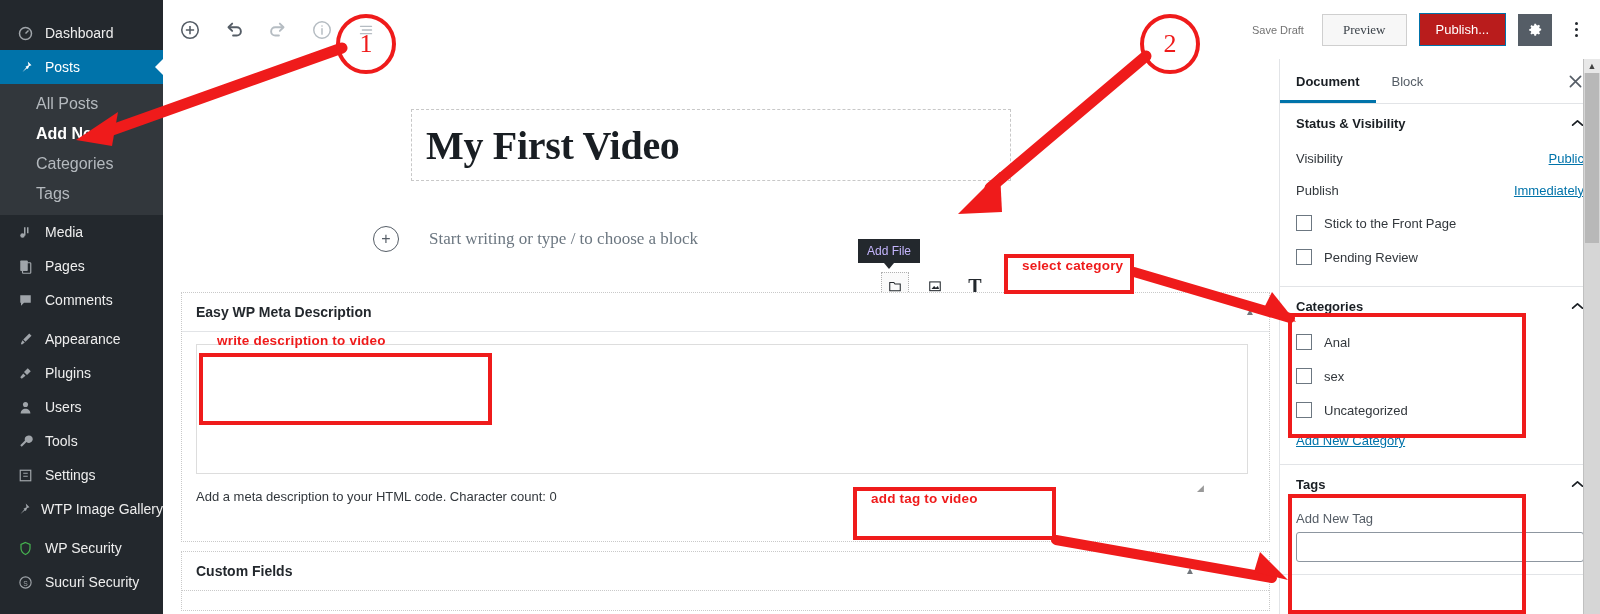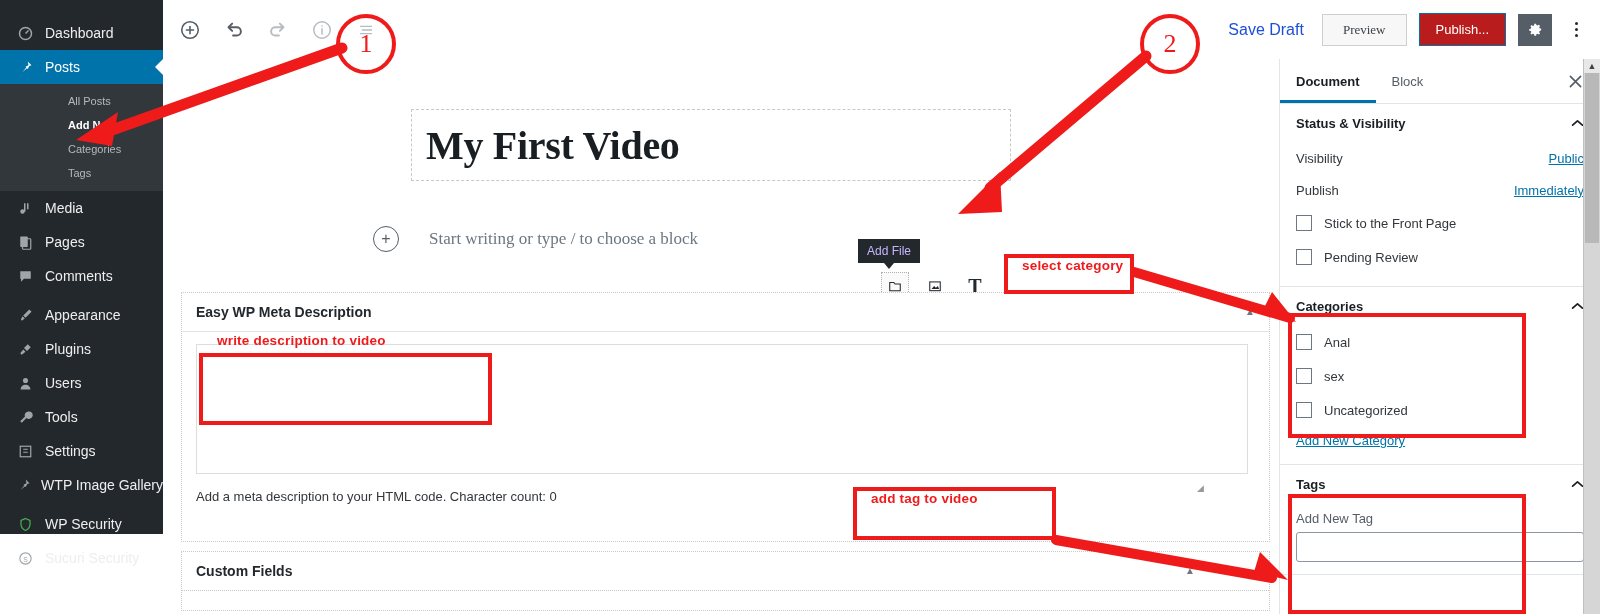--- a/index.html
+++ b/index.html
@@ -12,21 +12,21 @@
     font-family: "Liberation Sans", sans-serif;
     font-size: 13px;
     color: #32373c;
     position: relative;
   }
   #root { position: relative; width: 1600px; height: 614px; }
 
   
   .adminmenu {
     position: absolute; left: 0; top: 0;
-    width: 163px; height: 534px;
+    width: 163px; height: 614px;
     background: #23282d;
     color: #eee;
     z-index: 5;
   }
   .am-item {
     position: relative;
     display: flex; align-items: center;
     height: 34px;
     padding-left: 13px;
     font-size: 14px;
@@ -55,25 +55,24 @@
     border-width: 8px 8px 8px 0;
     border-color: transparent #fff transparent transparent;
   }
   .am-sub {
     background: #32373c;
     padding: 5px 0 6px 0;
   }
   .am-sub-item {
     display: block;
     padding: 6px 0 6px 36px;
-    font-size: 11px;
+    font-size: 16px;
     color: #b4b9be;
     cursor: pointer;
     white-space: nowrap;
-    margin-left: 32px;
   }
   .am-sub-item.current {
     color: #fff;
     font-weight: bold;
   }
   .am-sep { height: 5px; }
 
   
   .editor {
     position: absolute; left: 163px; top: 0;
@@ -94,21 +93,21 @@
     cursor: pointer; color: #555d66;
     background: none; border: none; padding: 0;
   }
   .tb-btn.disabled { color: #b5bcc2; }
   .tb-right {
     margin-left: auto;
     display: flex; align-items: center;
     padding-right: 12px; gap: 12px;
   }
   .savedraft {
-    color: #1d4ed8; font-size: 16px; cursor: pointer;
+    color: #737373; font-size: 11px; cursor: pointer;
     background: none; border: none; padding: 4px 6px;
     font-family: inherit;
   }
   .btn-preview {
     border: 1px solid #cfcfcf;
     background: #f7f7f7;
     color: #3c434a;
     font-size: 13px;
     padding: 7px 20px;
     cursor: pointer;

